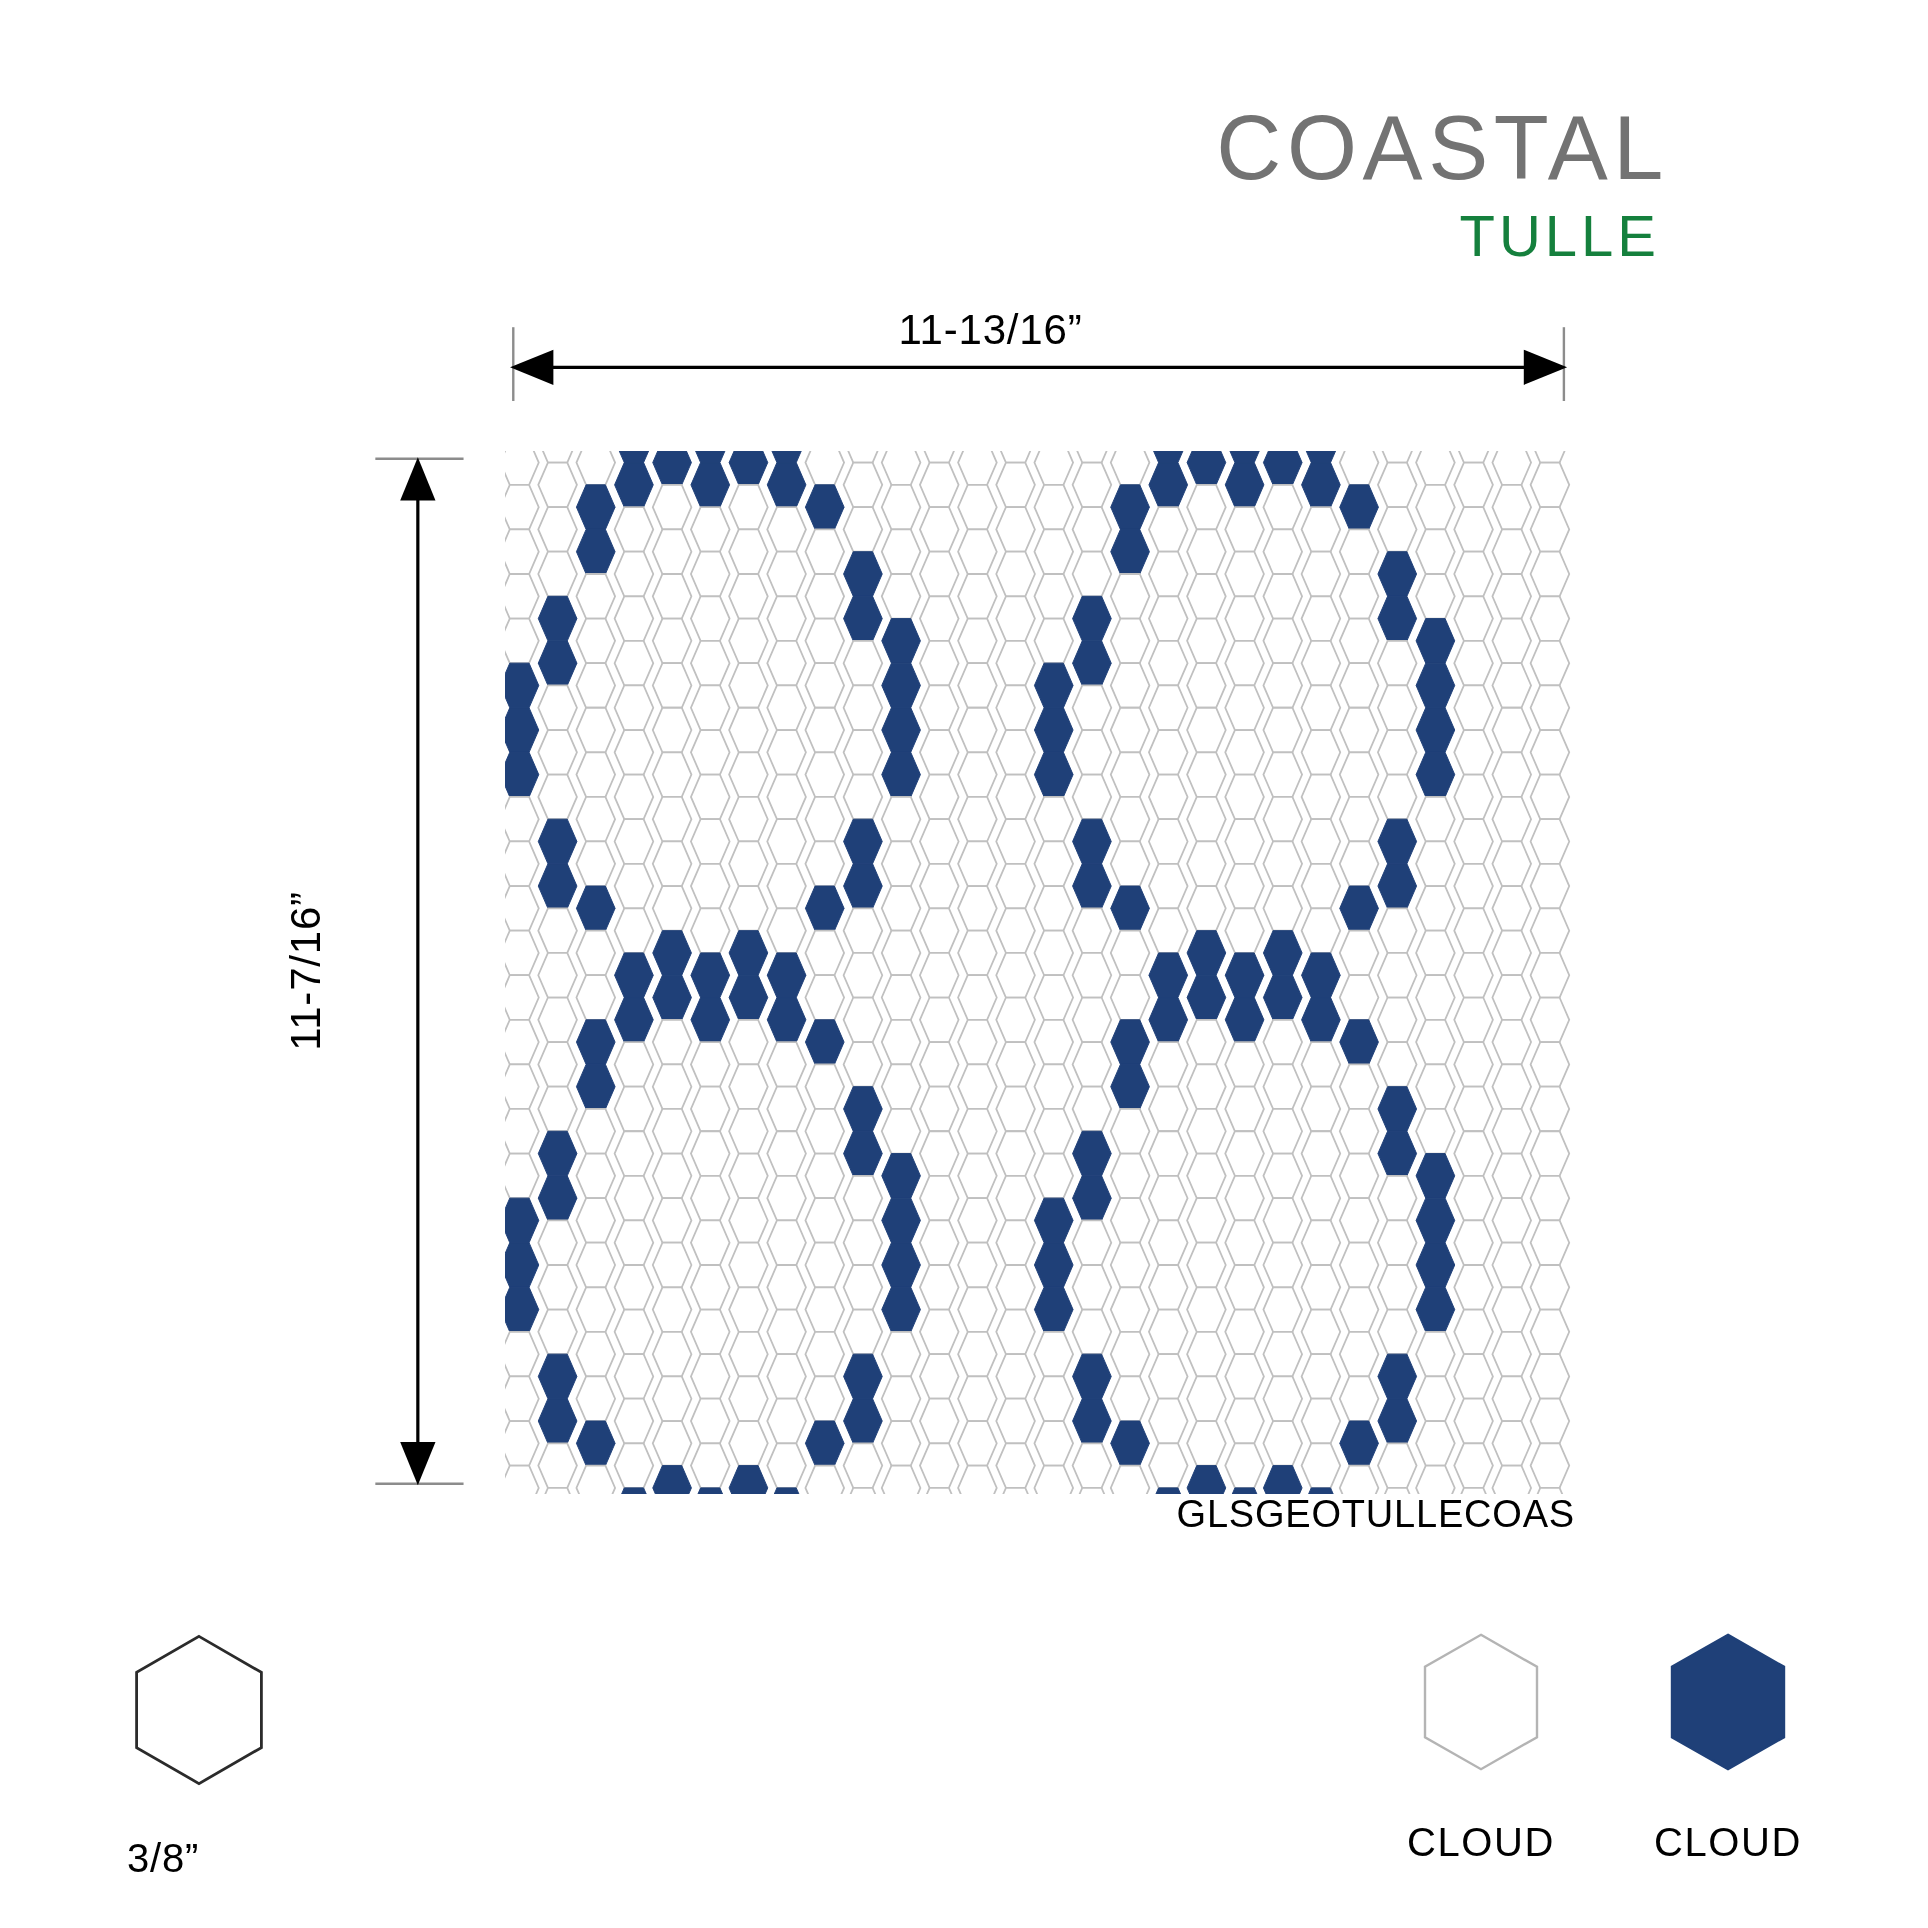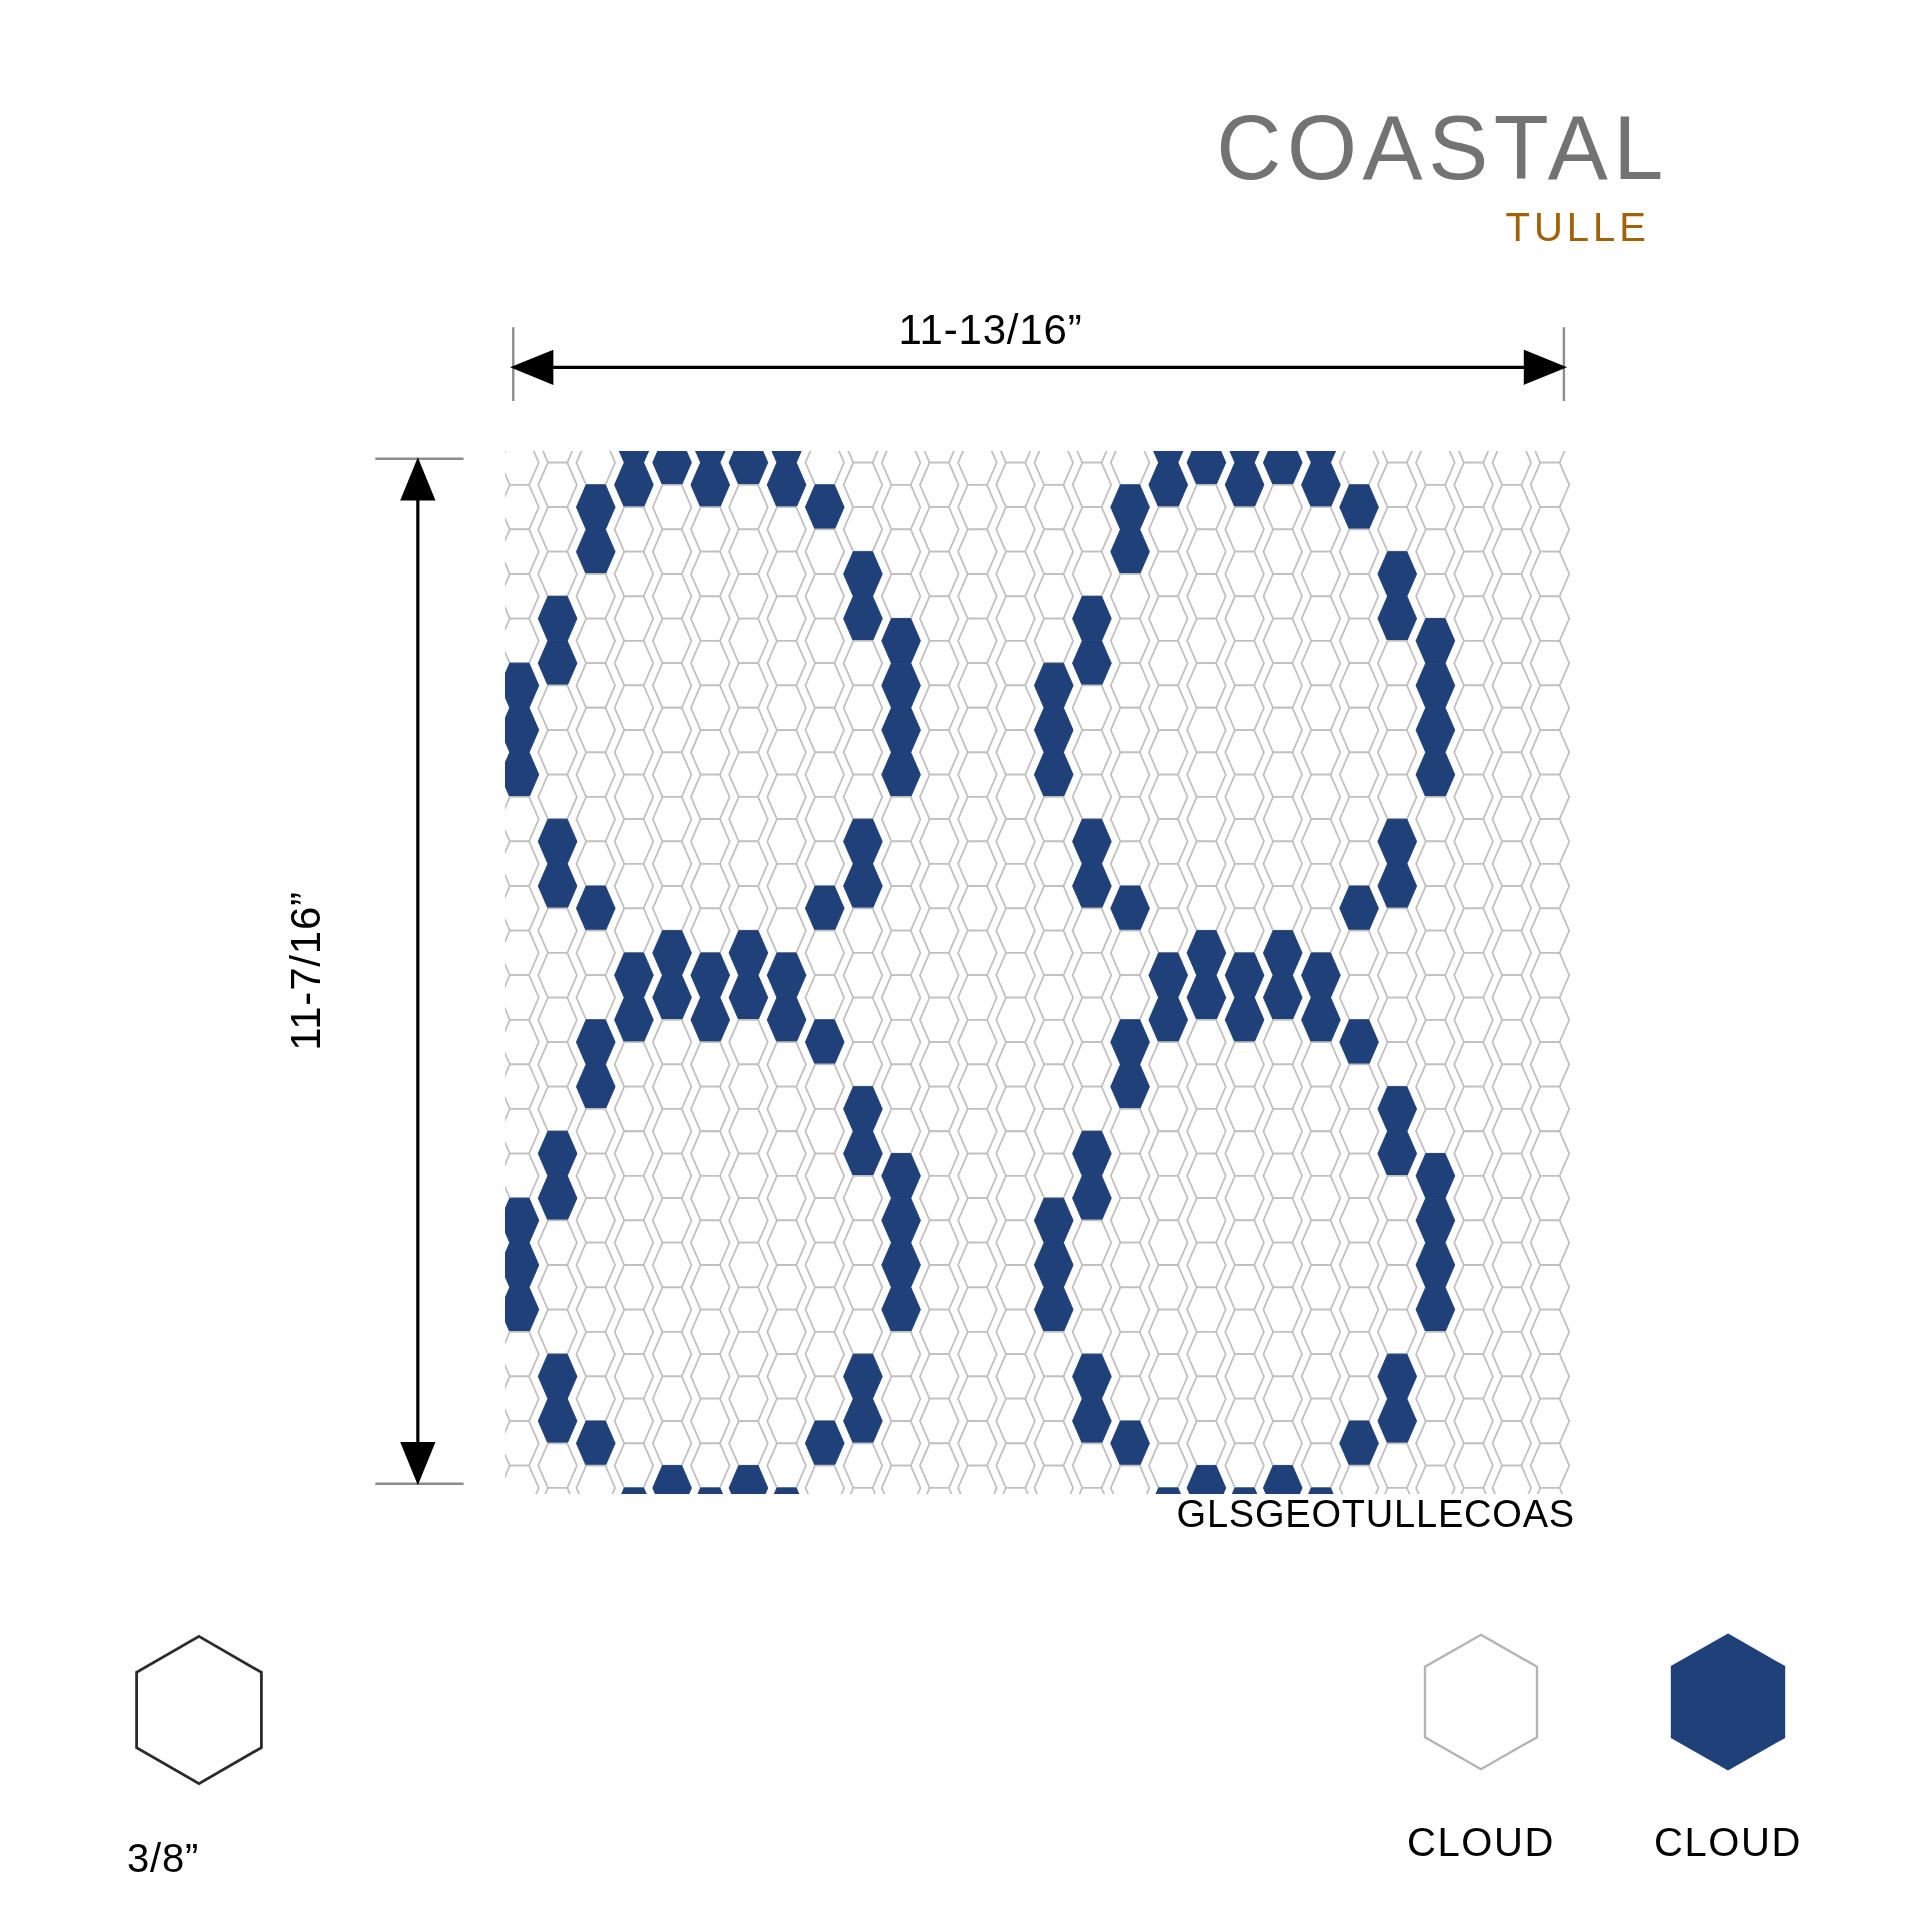--- a/index.html
+++ b/index.html
@@ -28,27 +28,27 @@
   }
   #product-name {
     font-size: 90px;
     font-weight: 300;
     letter-spacing: 5.6px;
     color: #737373;
     display: block;
     font-family: "Liberation Sans", sans-serif;
   }
   #collection-name {
-    font-size: 40px;
+    font-size: 58px;
     font-weight: 400;
     letter-spacing: 4px;
-    color: #a16207;
+    color: #15803d;
     display: block;
     margin-top: 14.4px;
-    margin-right: 19px;
+    margin-right: 9px;
     font-family: "Liberation Sans", sans-serif;
   }
 
   
   .dim-label {
     position: absolute;
     font-size: 42px;
     font-weight: 400;
     letter-spacing: 0.8px;
     color: #000000;

